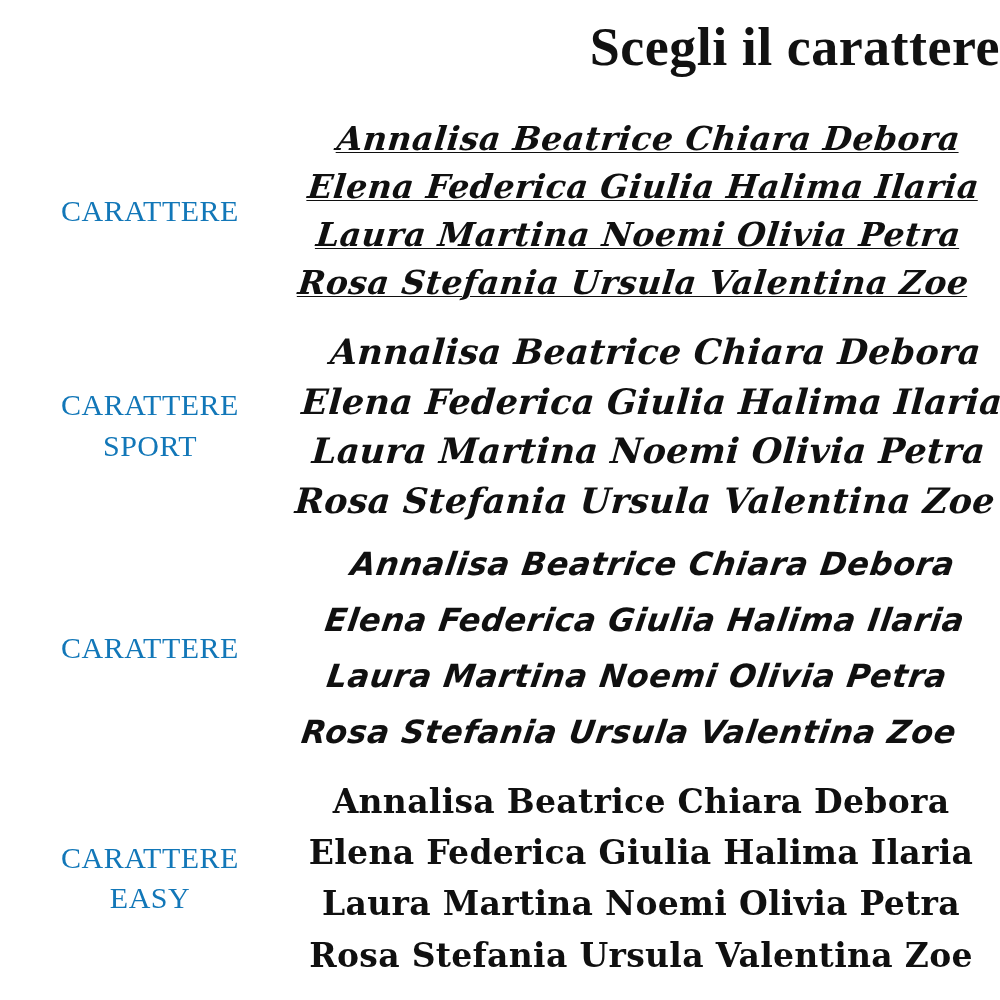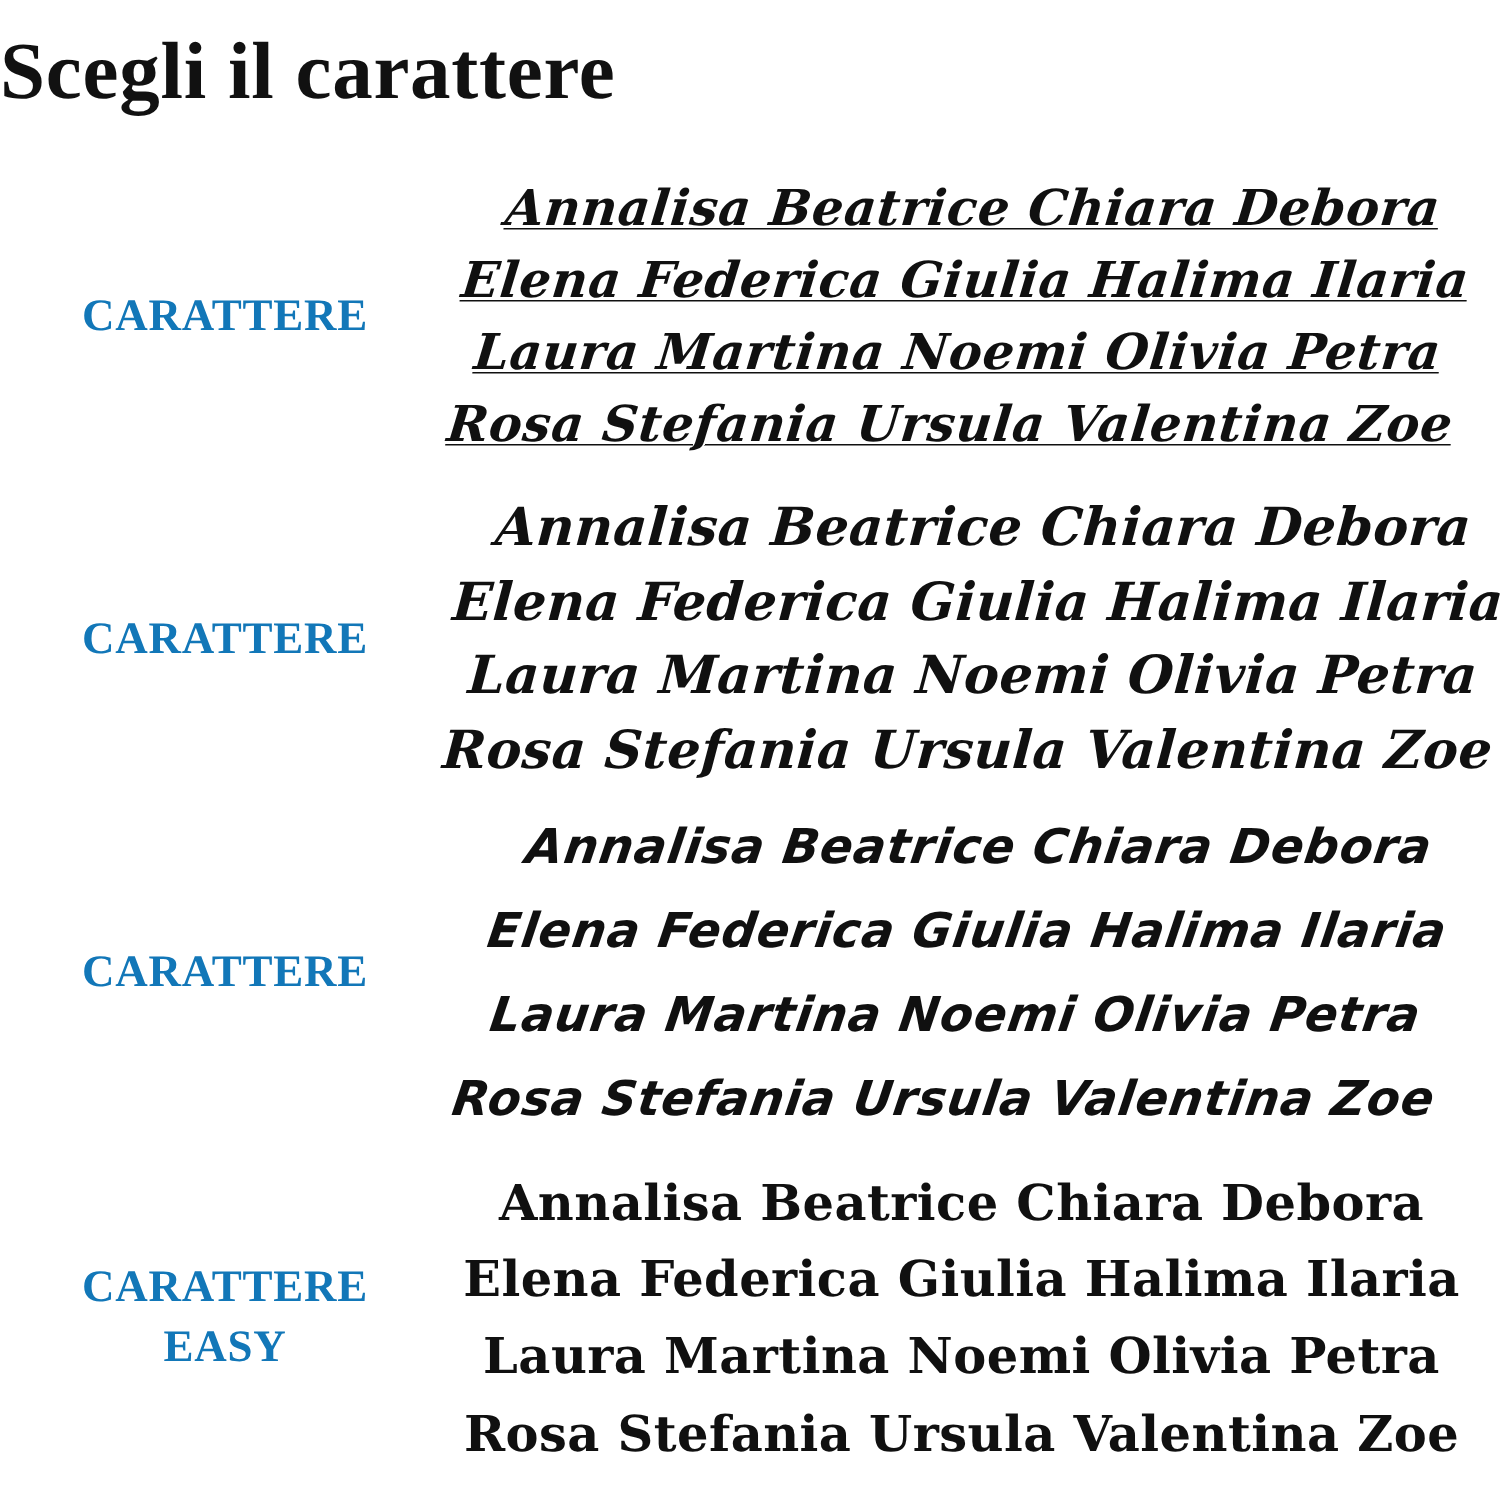--- a/index.html
+++ b/index.html
@@ -13,21 +13,21 @@
     font-family: "Liberation Sans", sans-serif;
     overflow: hidden;
   }
   .page {
     position: relative;
     width: 1000px;
     height: 1000px;
     box-sizing: border-box;
   }
   .page-title {
-    text-align: left;
+    text-align: right;
     font-family: "Liberation Serif", serif;
     font-weight: bold;
     font-size: 54px;
     letter-spacing: 0.5px;
     color: #111111;
     margin: 18px 0 0 0;
     line-height: 1.1;
   }
   .font-rows {
     margin-top: 26px;
@@ -37,21 +37,21 @@
     align-items: center;
     width: 1000px;
     box-sizing: border-box;
   }
   .row-label {
     width: 300px;
     flex: 0 0 300px;
     text-align: center;
     color: #1277b8;
     font-family: "Liberation Serif", serif;
-    font-weight: bold;
+    font-weight: normal;
     font-size: 30px;
     line-height: 1.35;
     letter-spacing: 0.5px;
     box-sizing: border-box;
     padding: 0 6px;
   }
   .row-label .label-line {
     display: block;
   }
   .row-sample {
@@ -134,20 +134,21 @@
         <span class="sample-line">Annalisa Beatrice Chiara Debora</span>
         <span class="sample-line">Elena Federica Giulia Halima Ilaria</span>
         <span class="sample-line">Laura Martina Noemi Olivia Petra</span>
         <span class="sample-line">Rosa Stefania Ursula Valentina Zoe</span>
       </div>
     </div>
 
     <div class="font-row row-sport">
       <div class="row-label">
         <span class="label-line">CARATTERE</span>
+        <span class="label-line">SPORT</span>
       </div>
       <div class="row-sample">
         <span class="sample-line">Annalisa Beatrice Chiara Debora</span>
         <span class="sample-line">Elena Federica Giulia Halima Ilaria</span>
         <span class="sample-line">Laura Martina Noemi Olivia Petra</span>
         <span class="sample-line">Rosa Stefania Ursula Valentina Zoe</span>
       </div>
     </div>
 
     <div class="font-row row-easy">

